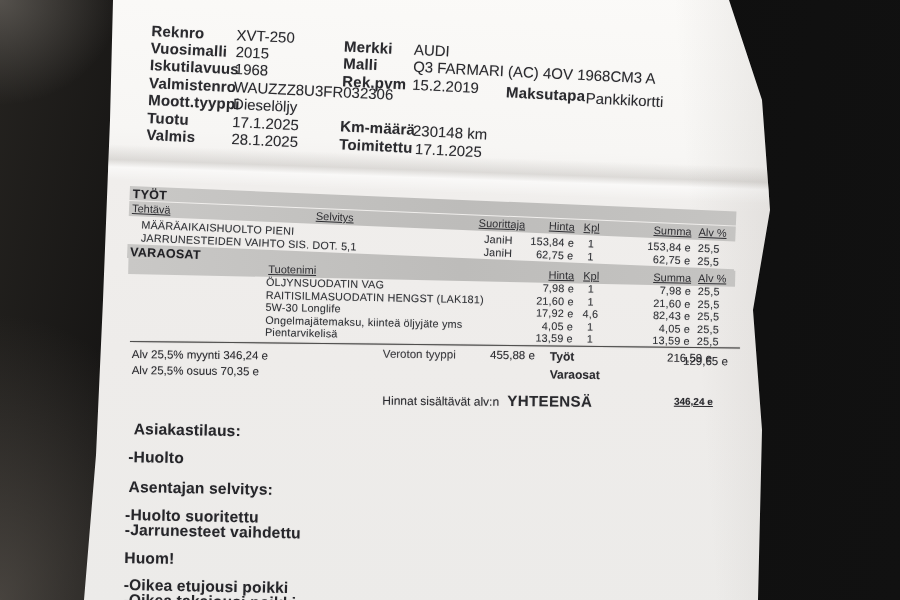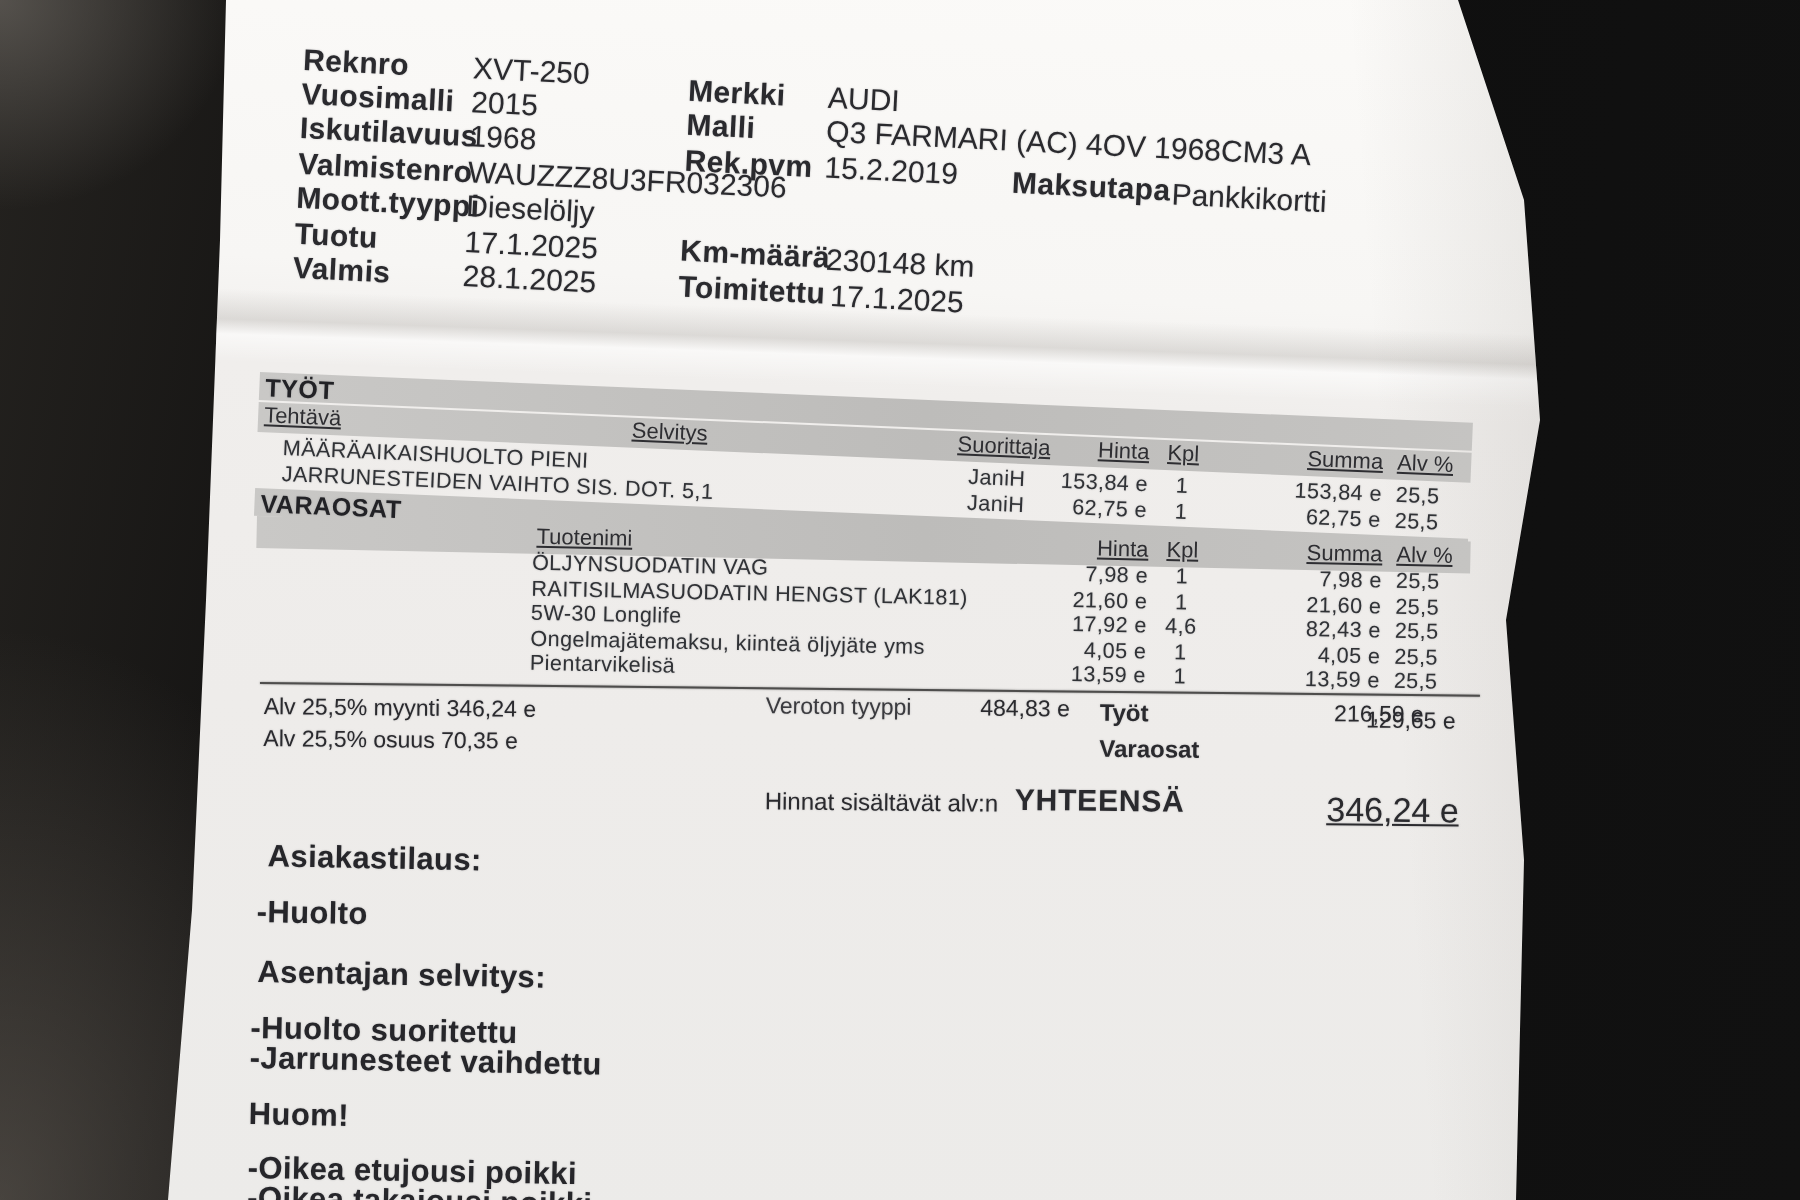--- a/index.html
+++ b/index.html
@@ -41,21 +41,21 @@
   .c-qty{left:448px;width:30px;text-align:center;}
   .c-sum{left:493px;width:70px;text-align:right;}
   .c-vat{left:570px;width:36px;}
   .c-prod{left:138px;}
   
   .sec-sum{left:130px;top:341px;width:615px;height:70px;transform:rotate(.6deg);transform-origin:0 0;font-size:11.5px;}
   .rule{position:absolute;left:0;top:0;width:610px;height:1.3px;background:#4e4d4c;box-shadow:0 0 1px rgba(60,60,60,.6);}
   .sum-b{font-weight:700;font-size:12px;}
   .sum-val{width:70px;text-align:right;}
   .grand-label{font-weight:700;font-size:15px;letter-spacing:.4px;}
-  .grand-val{font-size:17px;text-decoration:underline;width:72px;text-align:right;}
+  .grand-val{font-size:10px;text-decoration:underline;width:72px;text-align:center;font-weight:bold;}
   
   .sec-notes{left:127px;top:420px;width:520px;height:190px;transform:rotate(1.1deg);transform-origin:0 0;
              font-size:15.5px;font-weight:700;letter-spacing:.2px;color:#26262a;}
 </style>
 </head>
 <body>
 
 <div class="page">
   <div class="bg"></div>
   <div class="paper">
@@ -189,21 +189,21 @@
         <span class="r td c-sum txt">13,59 e</span>
         <span class="r td c-vat txt">25,5</span>
       </div>
     </section>
 
     <section class="sec sec-sum">
       <div class="rule"></div>
       <div class="r txt" style="left:2px;top:7px">Alv 25,5% myynti 346,24 e</div>
       <div class="r txt" style="left:2px;top:23px">Alv 25,5% osuus 70,35 e</div>
       <div class="r txt" style="left:253px;top:4px;color:#3b3b3f">Veroton tyyppi</div>
-      <div class="r sum-val txt" style="left:335px;top:4px">484,83 e</div>
+      <div class="r sum-val txt" style="left:335px;top:4px">455,88 e</div>
       <div class="r sum-b txt" style="left:420px;top:4px">Työt</div>
       <div class="r sum-val txt" style="left:512px;top:5px">216,59 e</div>
       <div class="r sum-b txt" style="left:420px;top:22px">Varaosat</div>
       <div class="r sum-val txt" style="left:528px;top:8px">129,65 e</div>
       <div class="r txt" style="left:253px;top:50px;font-size:12px">Hinnat sisältävät alv:n</div>
       <div class="r grand-label txt" style="left:378px;top:47px">YHTEENSÄ</div>
       <div class="r grand-val txt" style="left:528px;top:49px">346,24 e</div>
     </section>
 
     <section class="sec sec-notes">

